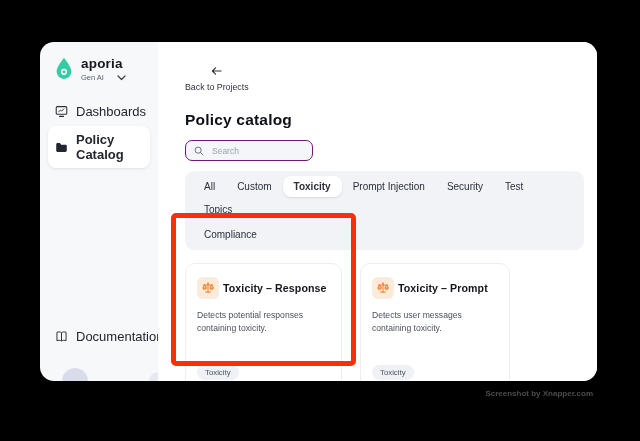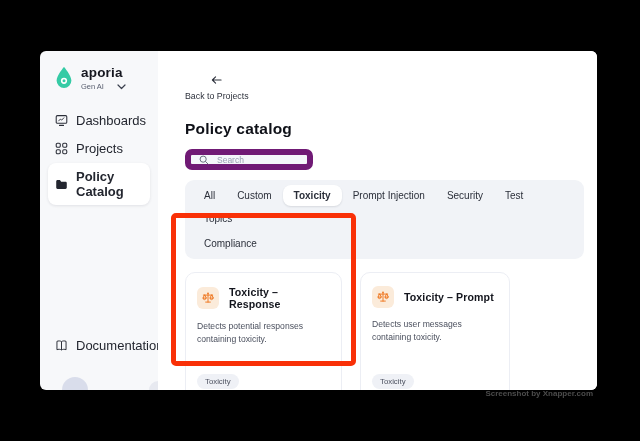--- a/index.html
+++ b/index.html
@@ -2,22 +2,22 @@
 <html><head>
 <meta charset="utf-8">
 <style>
   html,body{margin:0;padding:0;}
   body{
     width:640px;height:441px;position:relative;background:#000;
     font-family:"Liberation Sans", sans-serif;overflow:hidden;
     -webkit-font-smoothing:antialiased;
   }
   .window{
-    position:absolute;left:40px;top:51px;width:557px;height:339px;
-    background:#F7F8FA;border-radius:6px;overflow:hidden;display:flex;
+    position:absolute;left:40px;top:42px;width:557px;height:339px;
+    background:#F7F8FA;border-radius:14px;overflow:hidden;display:flex;
     box-shadow:0 10px 30px rgba(0,0,0,.55);
   }
   
   .sidebar{
     width:118px;flex:none;box-sizing:border-box;
     padding:15px 8px 0 8px;display:flex;flex-direction:column;position:relative;
   }
   .logo-row{display:flex;align-items:center;gap:7px;padding-left:6px;margin-bottom:16px;}
   .logo-text .brand{font-size:13.5px;font-weight:bold;color:#15171F;letter-spacing:.2px;line-height:13px;}
   .ws-row{display:flex;align-items:center;gap:13px;margin-top:3px;}
@@ -36,21 +36,21 @@
   .edge-partial{
     position:absolute;right:-9px;bottom:-9px;width:18px;height:18px;border-radius:50%;
     background:#E7E9F0;
   }
   
   .main{flex:1;background:#fff;box-sizing:border-box;padding:24px 12px 0 27px;position:relative;}
   .back-row{display:flex;align-items:center;gap:6px;font-size:8.8px;color:#2E323D;cursor:pointer;width:max-content;flex-direction:column;}
   .page-title{margin-top:19px;font-size:15.5px;font-weight:bold;color:#0F1118;letter-spacing:.2px;}
   .page-subtitle{margin-top:8px;font-size:8.7px;color:#565B69;}
   .search-box{
-    margin-top:11px;width:128px;height:21px;background:#F4F6FA;border:6px solid #701a75;
+    margin-top:11px;width:128px;height:21px;background:#F4F6FA;border:1px solid #701a75;
     border-radius:7px;display:flex;align-items:center;gap:6px;padding:0 8px;box-sizing:border-box;
   }
   .search-box input{
     border:none;outline:none;background:transparent;font-size:8.5px;color:#3a3f4d;
     width:90px;font-family:"Liberation Sans", sans-serif;
   }
   .search-box input::placeholder{color:#9AA1B2;}
   .tabs{
     margin-top:10px;width:399px;box-sizing:border-box;background:#F1F3F7;border-radius:9px;
     padding:5px 8px;display:flex;flex-wrap:wrap;align-items:center;row-gap:2px;
@@ -59,21 +59,21 @@
     font-size:10px;color:#2B2F3A;padding:5px 11px;border-radius:8px;cursor:pointer;white-space:nowrap;text-align:center;
   }
   .tab.selected{background:#fff;font-weight:bold;box-shadow:0 1px 2px rgba(25,30,50,.12);}
   .tab-break{width:100%;height:0;}
   .cards{margin-top:13px;display:flex;gap:18px;}
   .card{
     width:157px;height:130px;box-sizing:border-box;background:#fff;border:1px solid #ECEEF4;
     border-radius:10px;padding:13px 11px 12px 11px;display:flex;flex-direction:column;cursor:pointer;
   }
   .card.second{width:150px;}
-  .card-head{display:flex;align-items:center;gap:10px;}
+  .card-head{display:flex;align-items:center;gap:4px;}
   .card-icon{
     width:22px;height:22px;border-radius:6px;background:#FBEBDA;flex:none;
     display:flex;align-items:center;justify-content:center;
   }
   .card-title{font-size:10.6px;font-weight:bold;color:#13151D;letter-spacing:.1px;}
   .card-desc{margin-top:10px;font-size:8.6px;color:#4B505E;line-height:1.5;padding-right:4px;}
   .card-tag{
     margin-top:auto;align-self:flex-start;background:#EFF1F6;color:#4E5361;
     font-size:7.8px;padding:3px 8px;border-radius:9px;
   }
@@ -119,31 +119,20 @@
       <span class="ic">
         <svg width="13" height="13" viewBox="0 0 16 16">
             <rect x="1.5" y="2" width="13" height="9.5" rx="1.5" fill="none" stroke="#2B2E38" stroke-width="1.3"></rect>
             <path d="M4.5 8.5l2-2.2 1.8 1.2 2.6-2.8" fill="none" stroke="#2B2E38" stroke-width="1.1" stroke-linecap="round" stroke-linejoin="round"></path>
             <path d="M5.5 14h5" stroke="#2B2E38" stroke-width="1.3" stroke-linecap="round"></path>
           </svg>
       </span>
       <span>Dashboards</span>
     </div>
 
-    <div class="nav-item">
-      <span class="ic">
-        <svg width="13" height="13" viewBox="0 0 16 16">
-            <rect x="1.5" y="1.5" width="5" height="5" rx="1.5" fill="none" stroke="#2B2E38" stroke-width="1.3"></rect>
-            <rect x="9.5" y="1.5" width="5" height="5" rx="1.5" fill="none" stroke="#2B2E38" stroke-width="1.3"></rect>
-            <rect x="1.5" y="9.5" width="5" height="5" rx="1.5" fill="none" stroke="#2B2E38" stroke-width="1.3"></rect>
-            <rect x="9.5" y="9.5" width="5" height="5" rx="1.5" fill="none" stroke="#2B2E38" stroke-width="1.3"></rect>
-          </svg>
-      </span>
-      <span>Projects</span>
-    </div>
 
     <div class="nav-item active">
       <span class="ic">
         <svg width="13" height="13" viewBox="0 0 16 16">
             <path d="M1.5 4.2c0-.9.7-1.6 1.6-1.6h3l1.5 1.9h5.3c.9 0 1.6.7 1.6 1.6v5.7c0 .9-.7 1.6-1.6 1.6H3.1c-.9 0-1.6-.7-1.6-1.6z" fill="#23262F"></path>
           </svg>
       </span>
       <span>Policy Catalog</span>
     </div>
 

